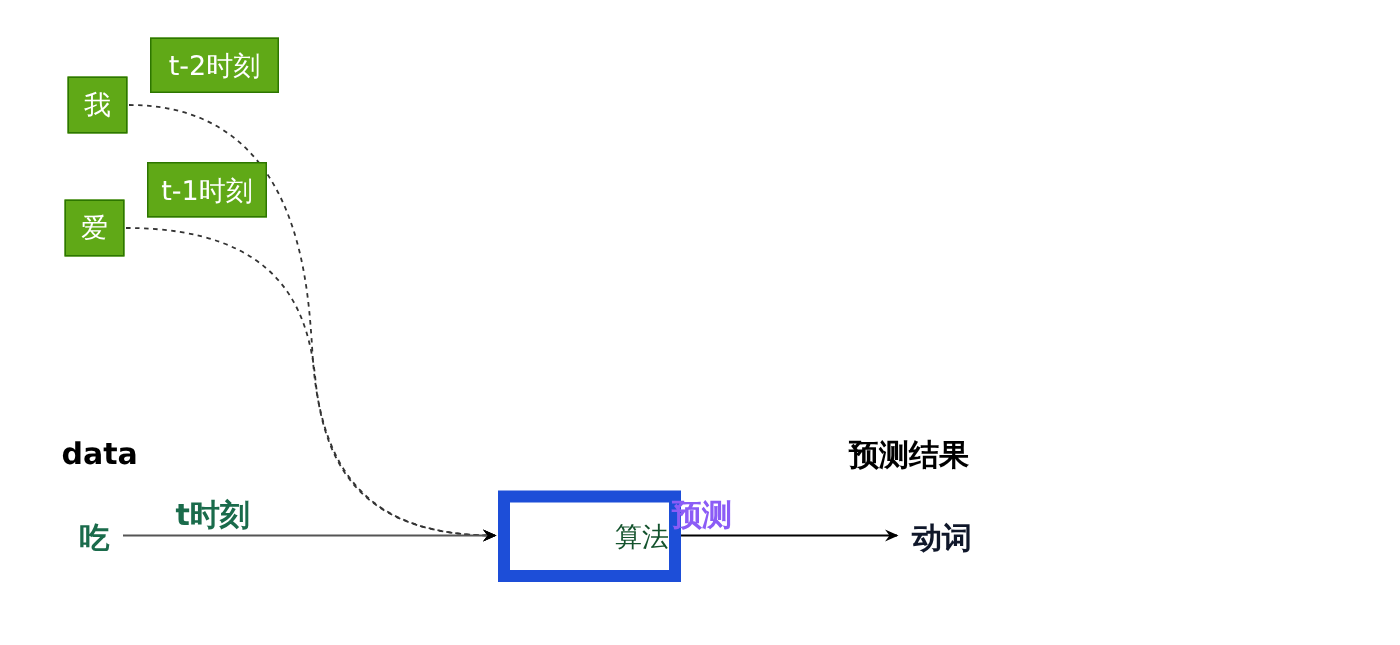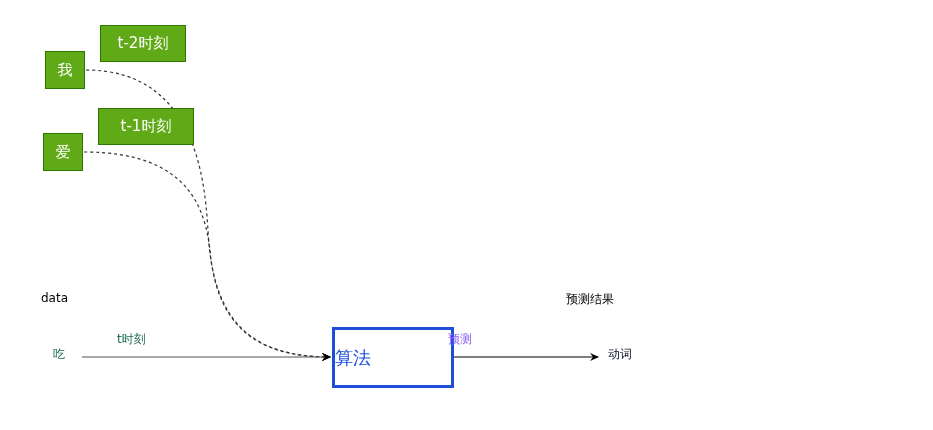--- a/index.html
+++ b/index.html
@@ -2,25 +2,25 @@
 <html><head>
   <meta charset="utf-8">
   <style>
     html, body { margin: 0; padding: 0; background: #ffffff; }
     body { width: 933px; height: 430px; position: relative; overflow: hidden;
            font-family: "DejaVu Sans", "Liberation Sans", sans-serif; }
     .canvas { position: absolute; left: 0; top: 0; width: 933px; height: 430px; }
     svg.edges { position: absolute; left: 0; top: 0; }
     .gbox { position: absolute; background: #60a917; border: 1px solid #2d7600;
             color: #ffffff; display: flex; align-items: center; justify-content: center;
-            box-sizing: border-box; font-size: 15px; }
-    .lbl { position: absolute; font-size: 12px; white-space: nowrap; line-height: 1; }
+            box-sizing: border-box; font-size: 18px; }
+    .lbl { position: absolute; font-size: 20px; white-space: nowrap; line-height: 1; font-weight: bold; }
     .algo { position: absolute; left: 332px; top: 327px; width: 122px; height: 61px;
-            border: 3px solid #1d4ed8; box-sizing: border-box; background: #fff;
-            display: flex; align-items: center; justify-content: flex-start; font-size: 18px; color: #1d4ed8; }
+            border: 8px solid #1d4ed8; box-sizing: border-box; background: #fff;
+            display: flex; align-items: center; justify-content: flex-end; font-size: 18px; color: #14532d; }
   </style>
 </head>
 <body>
 
 <div class="canvas">
   <svg class="edges" width="933" height="430" viewBox="0 0 933 430">
     <defs>
       <marker id="arrow" markerWidth="10" markerHeight="10" refX="8" refY="5" orient="auto" markerUnits="userSpaceOnUse">
         <path d="M0,1 L9,5 L0,9 L3,5 Z" fill="#000"></path>
       </marker>
@@ -34,21 +34,21 @@
   <div class="gbox" style="left:45px; top:51px; width:40px; height:38px;">
     <span>我</span>
   </div>
   <div class="gbox" style="left:100px; top:25px; width:86px; height:37px;">
     <span>t-2时刻</span>
   </div>
 
   <div class="gbox" style="left:43px; top:133px; width:40px; height:38px;">
     <span>爱</span>
   </div>
-  <div class="gbox" style="left:98px; top:108px; width:96px; height:37px;">
+  <div class="gbox" style="left:98px; top:108px; width:80px; height:37px;">
     <span>t-1时刻</span>
   </div>
 
   <div class="lbl" style="left:41px; top:292px; color:#000;">data</div>
 
   <div class="lbl" style="left:53px; top:348px; color:#1a6b4b;">吃</div>
   <div class="lbl" style="left:117px; top:333px; color:#1a6b4b;text-align:center;">t时刻</div>
 
   <div class="algo">
     <span>算法</span>

